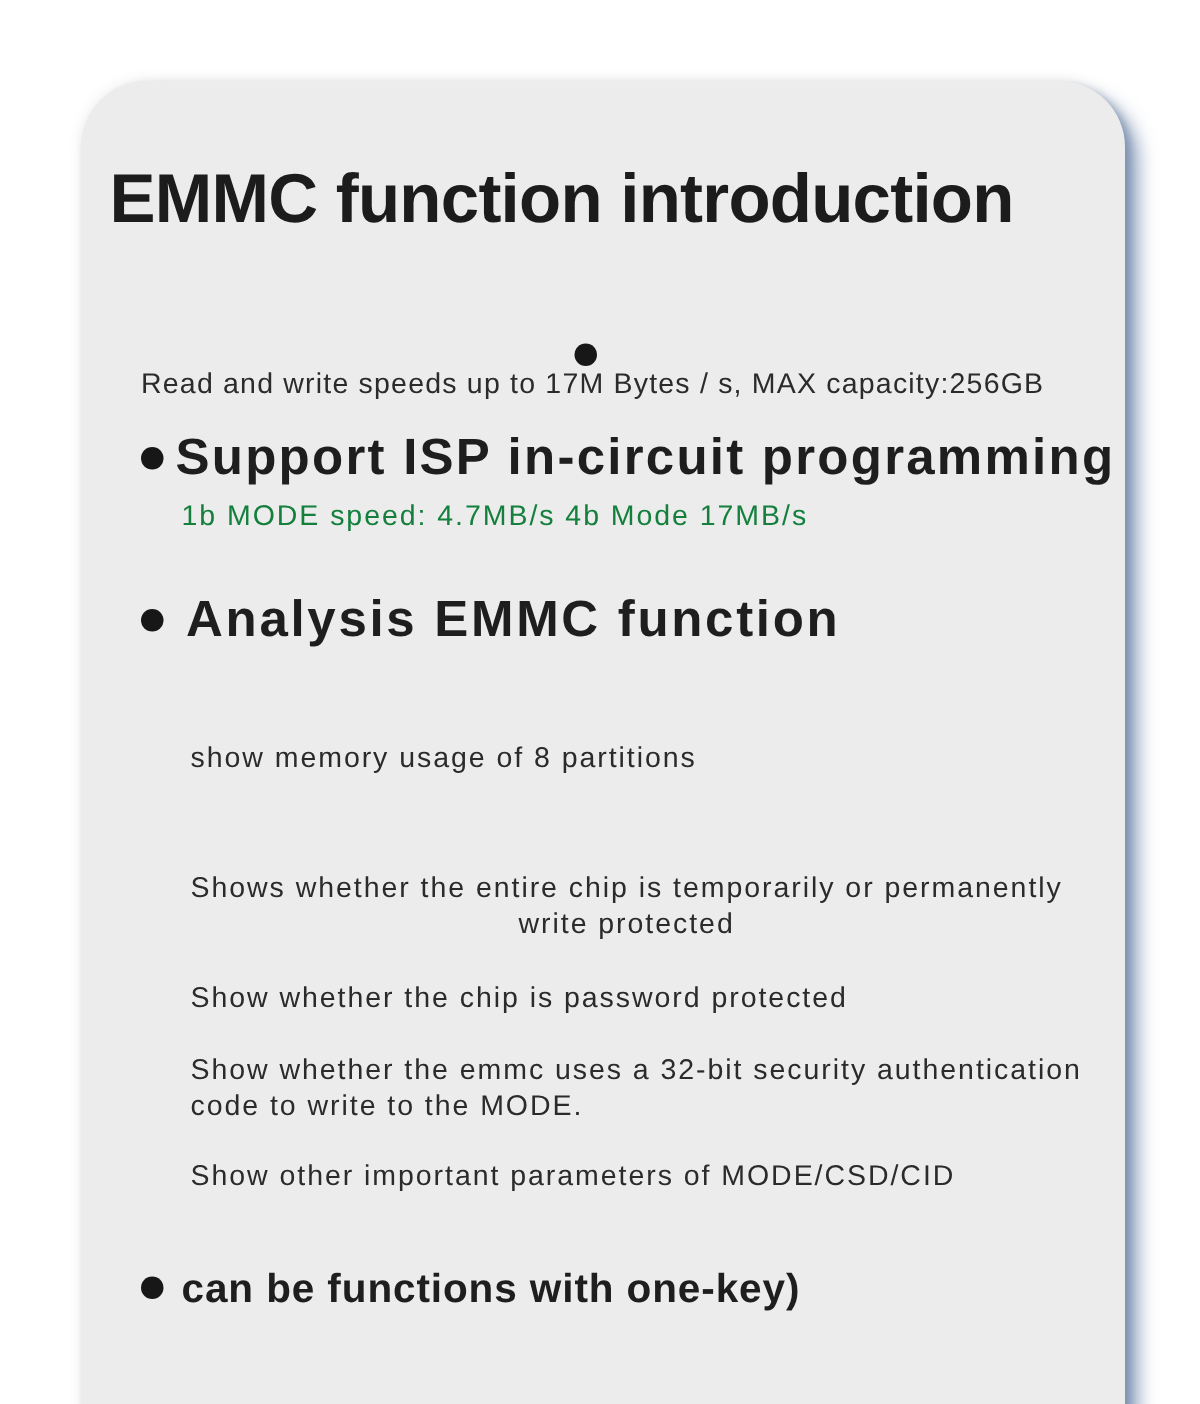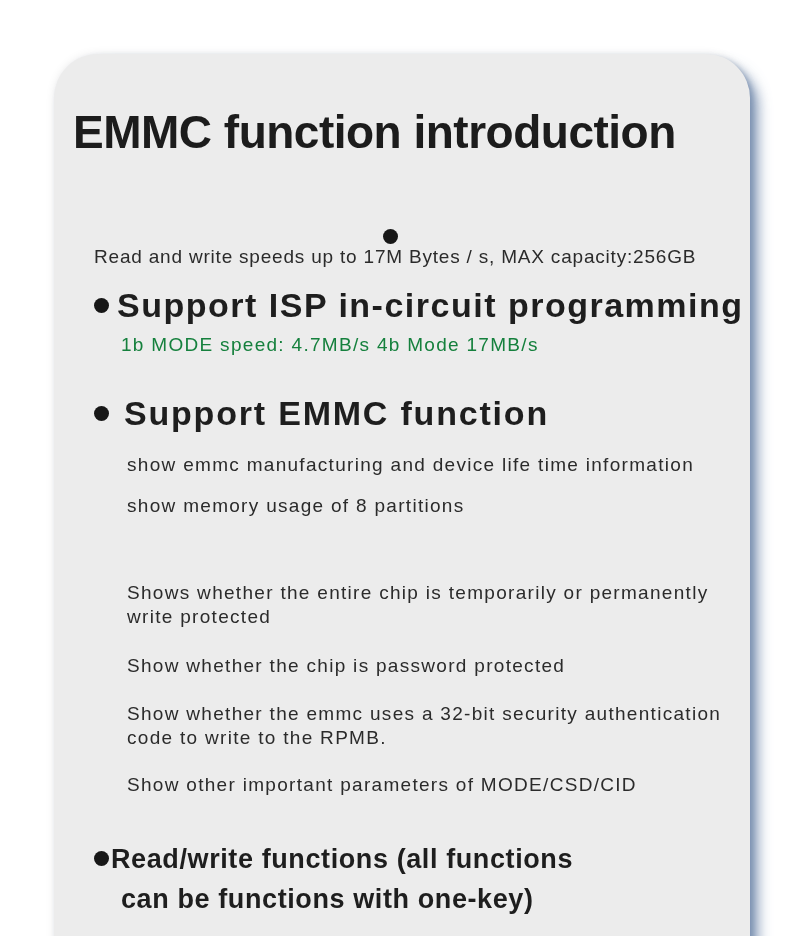--- a/index.html
+++ b/index.html
@@ -58,21 +58,21 @@
     font-size:19px;color:#15803d;letter-spacing:1.3px;
     white-space:nowrap;line-height:24px;
   }
   .dl{
     position:absolute;left:73px;margin:0;
     font-size:19px;color:#2b2b2b;letter-spacing:1.3px;
     line-height:24px;
   }
   .dl span{display:block;white-space:nowrap;}
   .dl-0{top:399px;} .dl-1{top:440px;} .dl-2{top:481px;}
-  .dl-3{top:527px;} .dl-4{top:600px;text-align:right;} .dl-5{top:648px;}
+  .dl-3{top:527px;text-align:center;} .dl-4{top:600px;text-align:right;} .dl-5{top:648px;}
   .dl-6{top:719px;}
   .row-readwrite{top:785px;align-items:flex-start;}
   .row-readwrite .bullet{margin-right:2px;margin-top:12px;}
   .row-readwrite .h-txt{
     font-size:27px;letter-spacing:0.6px;line-height:40px;
   }
   .row-readwrite .h-txt span{display:block;white-space:nowrap;}
   .row-readwrite .h-txt .l2{padding-left:10px;}
 </style>
 </head>
@@ -89,49 +89,44 @@
 
   <div class="row row-h row-isp">
     <span class="bullet"></span>
     <span class="h-txt">Support ISP in-circuit programming</span>
   </div>
 
   <div class="subtext">1b MODE speed: 4.7MB/s 4b Mode 17MB/s</div>
 
   <div class="row row-h row-analysis">
     <span class="bullet"></span>
-    <span class="h-txt">Support EMMC function</span>
+    <span class="h-txt">Analysis EMMC function</span>
   </div>
 
-  <p class="dl dl-0">
-    <span>show emmc manufacturing and device life time information</span>
-    <span></span>
-  </p>
   <p class="dl dl-1">
     <span>show memory usage of 8 partitions</span>
     <span></span>
   </p>
   <p class="dl dl-3">
     <span>Shows whether the entire chip is temporarily or permanently</span>
     <span>write protected</span>
   </p>
   <p class="dl dl-4">
     <span>Show whether the chip is password protected</span>
     <span></span>
   </p>
   <p class="dl dl-5">
     <span>Show whether the emmc uses a 32-bit security authentication</span>
-    <span>code to write to the RPMB.</span>
+    <span>code to write to the MODE.</span>
   </p>
   <p class="dl dl-6">
     <span>Show other important parameters of MODE/CSD/CID</span>
     <span></span>
   </p>
 
   <div class="row row-readwrite">
     <span class="bullet"></span>
     <span class="h-txt">
-      <span class="l1">Read/write functions (all functions</span>
       <span class="l2">can be functions with one-key)</span>
     </span>
   </div>
 
 </div>
 
 </body></html>

